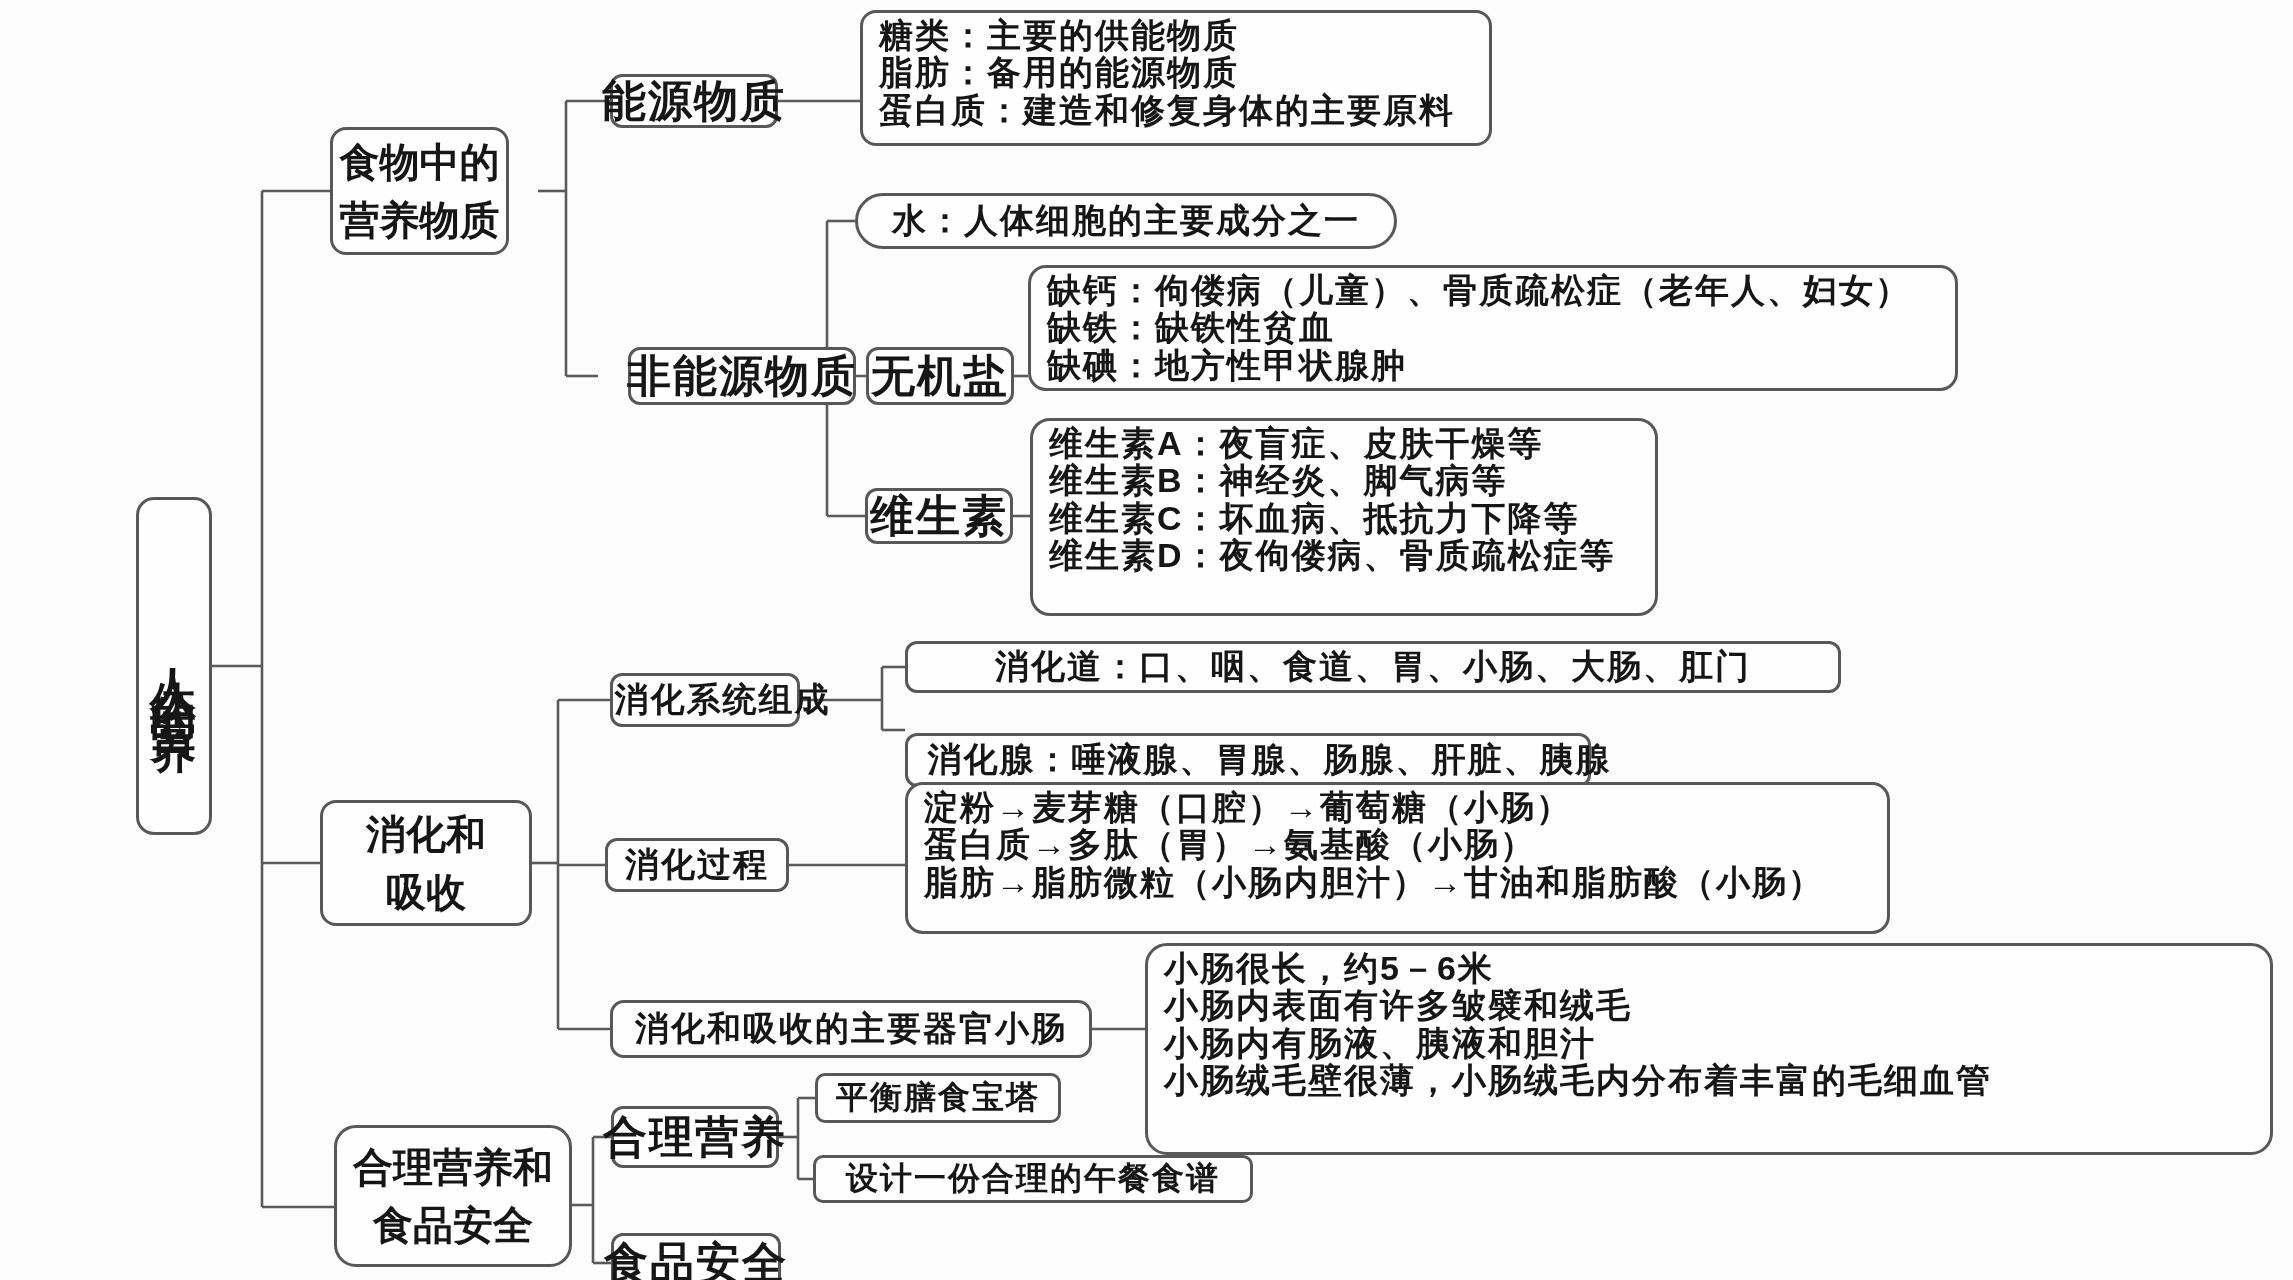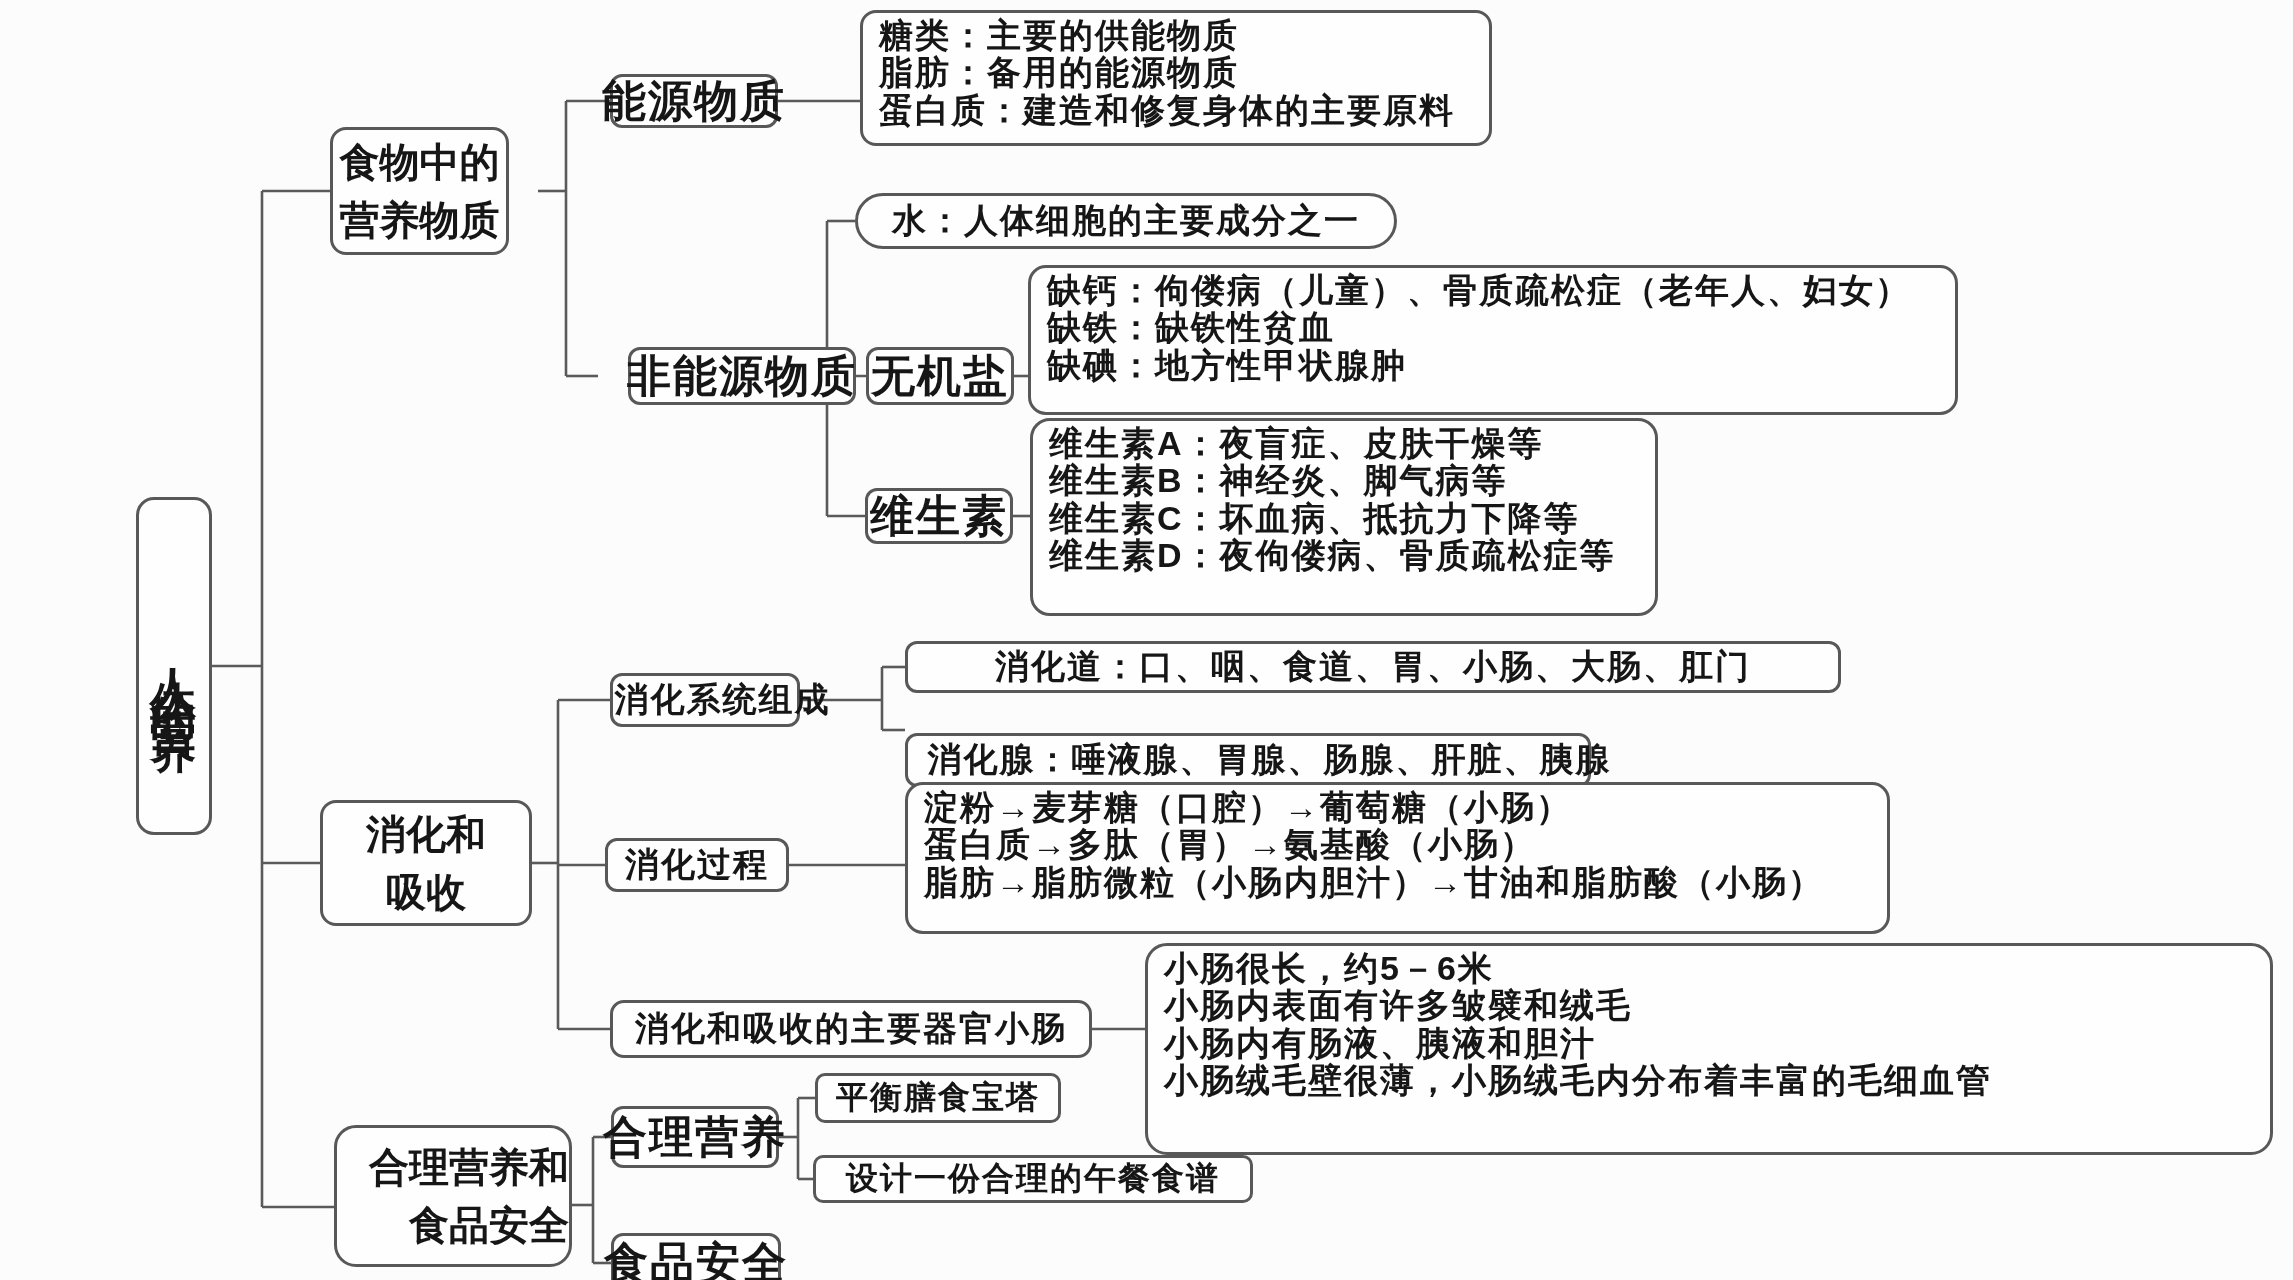--- a/index.html
+++ b/index.html
@@ -120,21 +120,21 @@
   </div>
 
   <div class="node label" style="left:628px;top:347px;width:228px;height:58px;border-radius:12px;text-align:right;">
     <span>非能源物质</span>
   </div>
 
   <div class="node label" style="left:866px;top:347px;width:148px;height:58px;border-radius:12px;">
     <span>无机盐</span>
   </div>
 
-  <div class="node detail" style="left:1028px;top:265px;width:930px;height:150px;border-radius:18px;">
+  <div class="node detail" style="left:1028px;top:265px;width:930px;height:126px;border-radius:18px;">
     <div class="dline">缺钙：佝偻病（儿童）、骨质疏松症（老年人、妇女）</div>
     <div class="dline">缺铁：缺铁性贫血</div>
     <div class="dline">缺碘：地方性甲状腺肿</div>
   </div>
 
   <div class="node label" style="left:865px;top:488px;width:148px;height:56px;border-radius:12px;">
     <span>维生素</span>
   </div>
 
   <div class="node detail" style="left:1030px;top:418px;width:628px;height:198px;border-radius:20px;">
@@ -175,21 +175,21 @@
     <span class="dline">消化和吸收的主要器官小肠</span>
   </div>
 
   <div class="node detail" style="left:1145px;top:943px;width:1128px;height:212px;border-radius:22px;">
     <div class="dline">小肠很长，约5－6米</div>
     <div class="dline">小肠内表面有许多皱襞和绒毛</div>
     <div class="dline">小肠内有肠液、胰液和胆汁</div>
     <div class="dline">小肠绒毛壁很薄，小肠绒毛内分布着丰富的毛细血管</div>
   </div>
 
-  <div class="node branch" style="left:334px;top:1125px;width:238px;height:142px;border-radius:22px;align-items:flex-end;">
+  <div class="node branch" style="left:334px;top:1125px;width:238px;height:142px;border-radius:22px;">
     <div>合理营养和</div>
     <div>食品安全</div>
   </div>
 
   <div class="node label" style="left:611px;top:1106px;width:168px;height:62px;border-radius:12px;">
     <span>合理营养</span>
   </div>
 
   <div class="node label" style="left:611px;top:1233px;width:170px;height:60px;border-radius:12px;">
     <span>食品安全</span>

